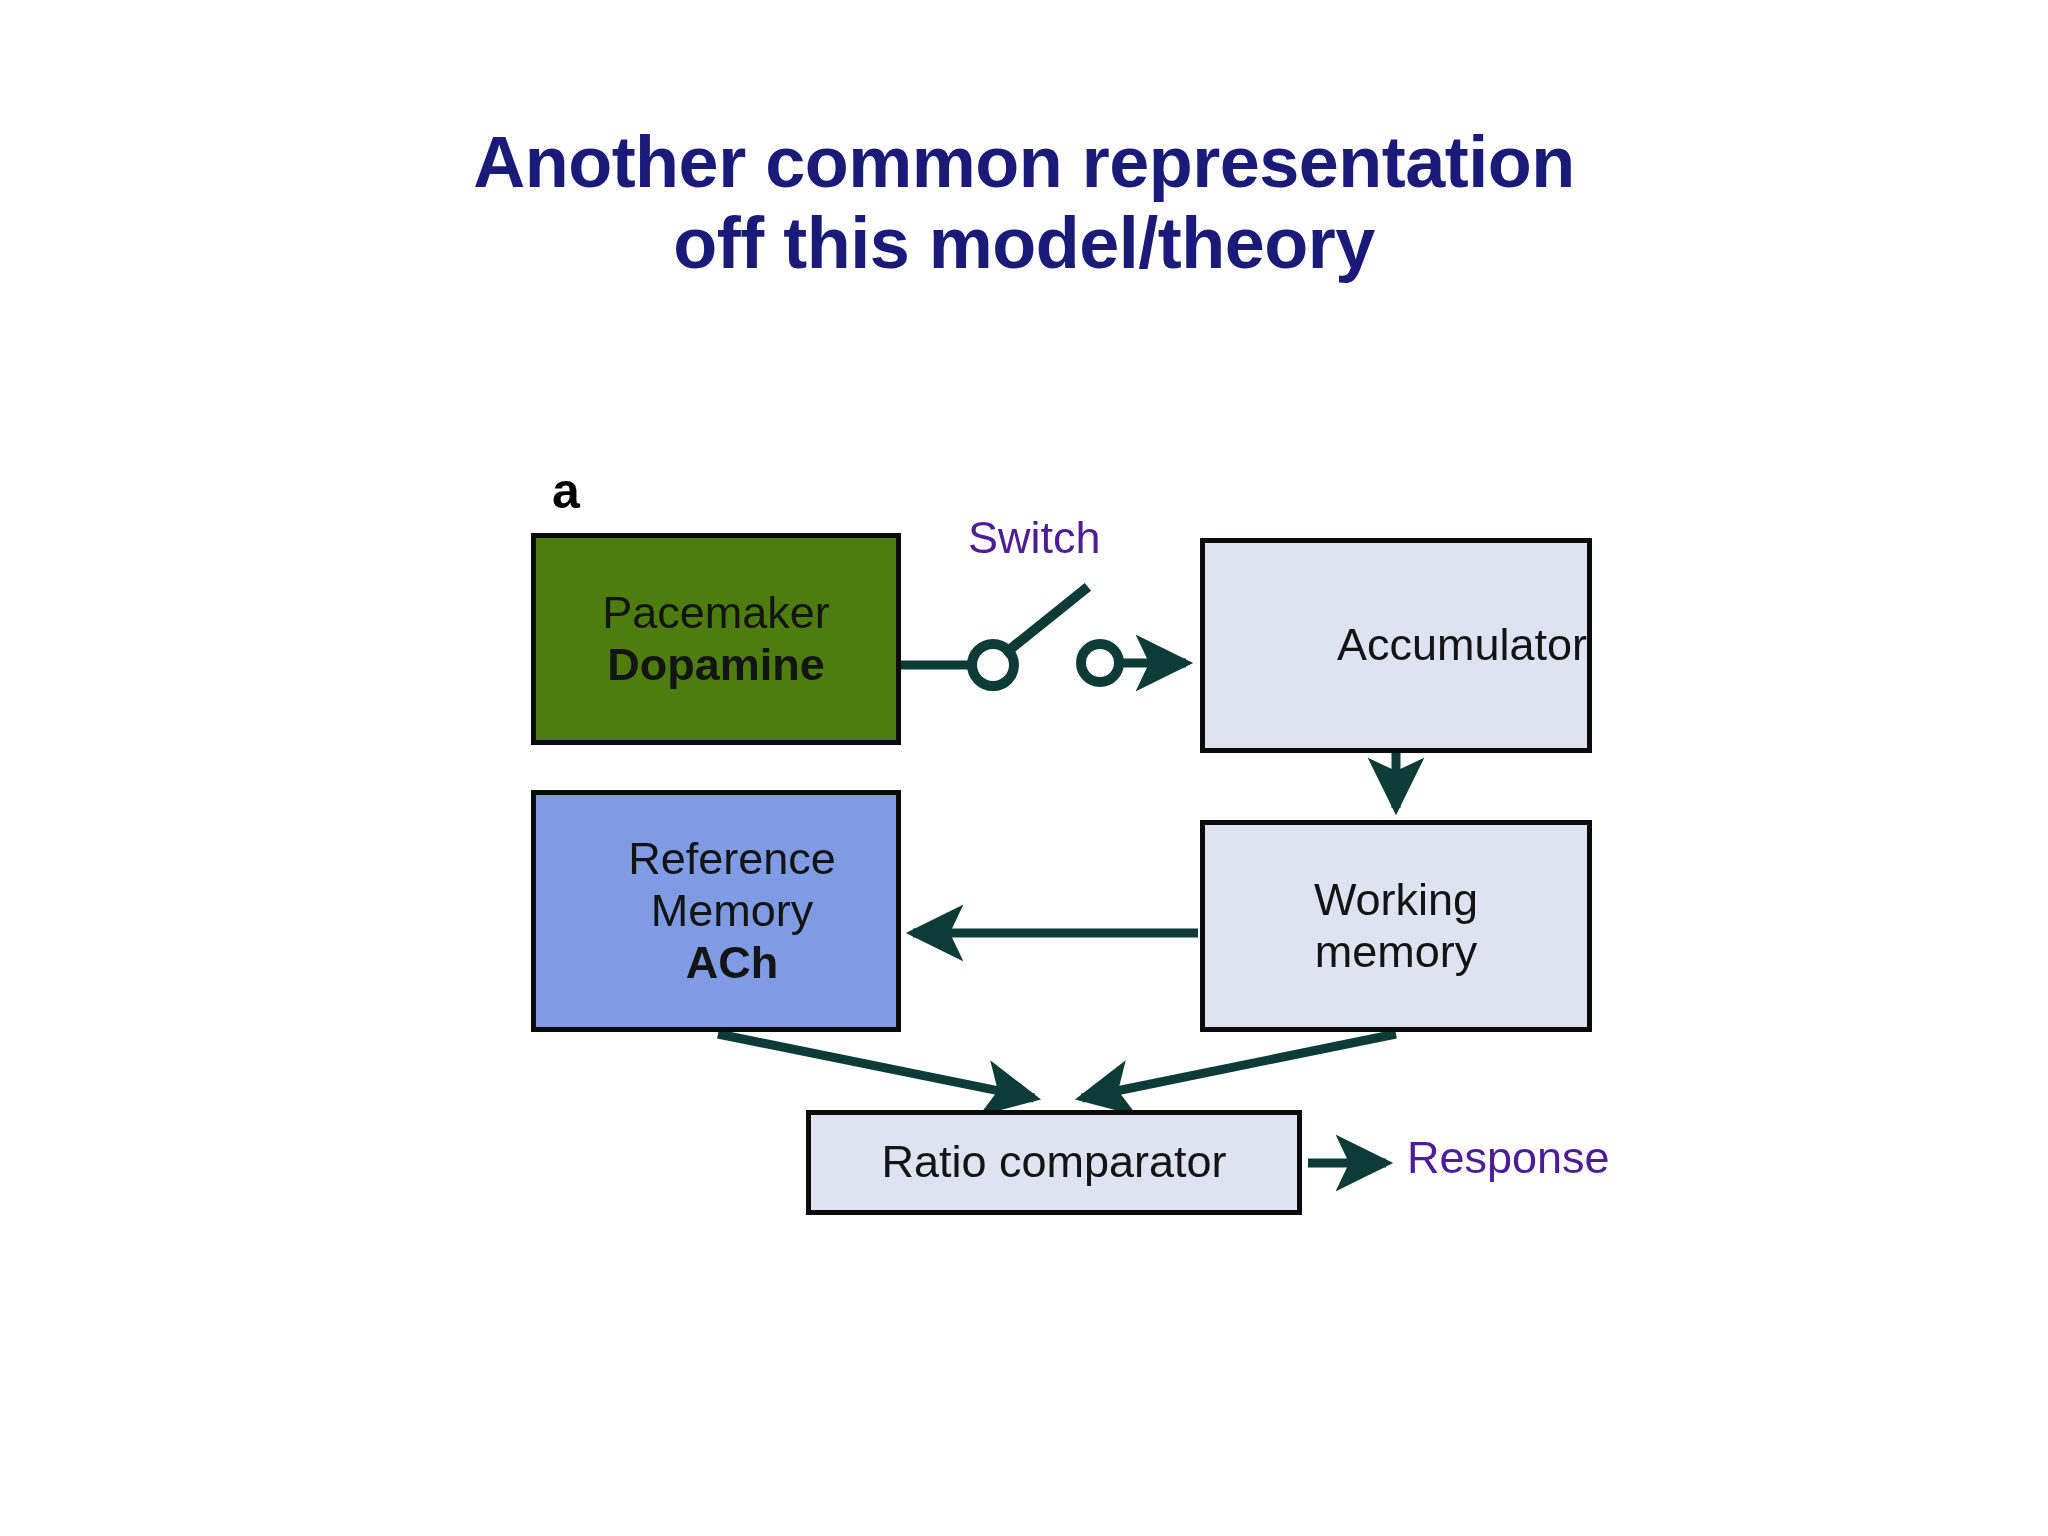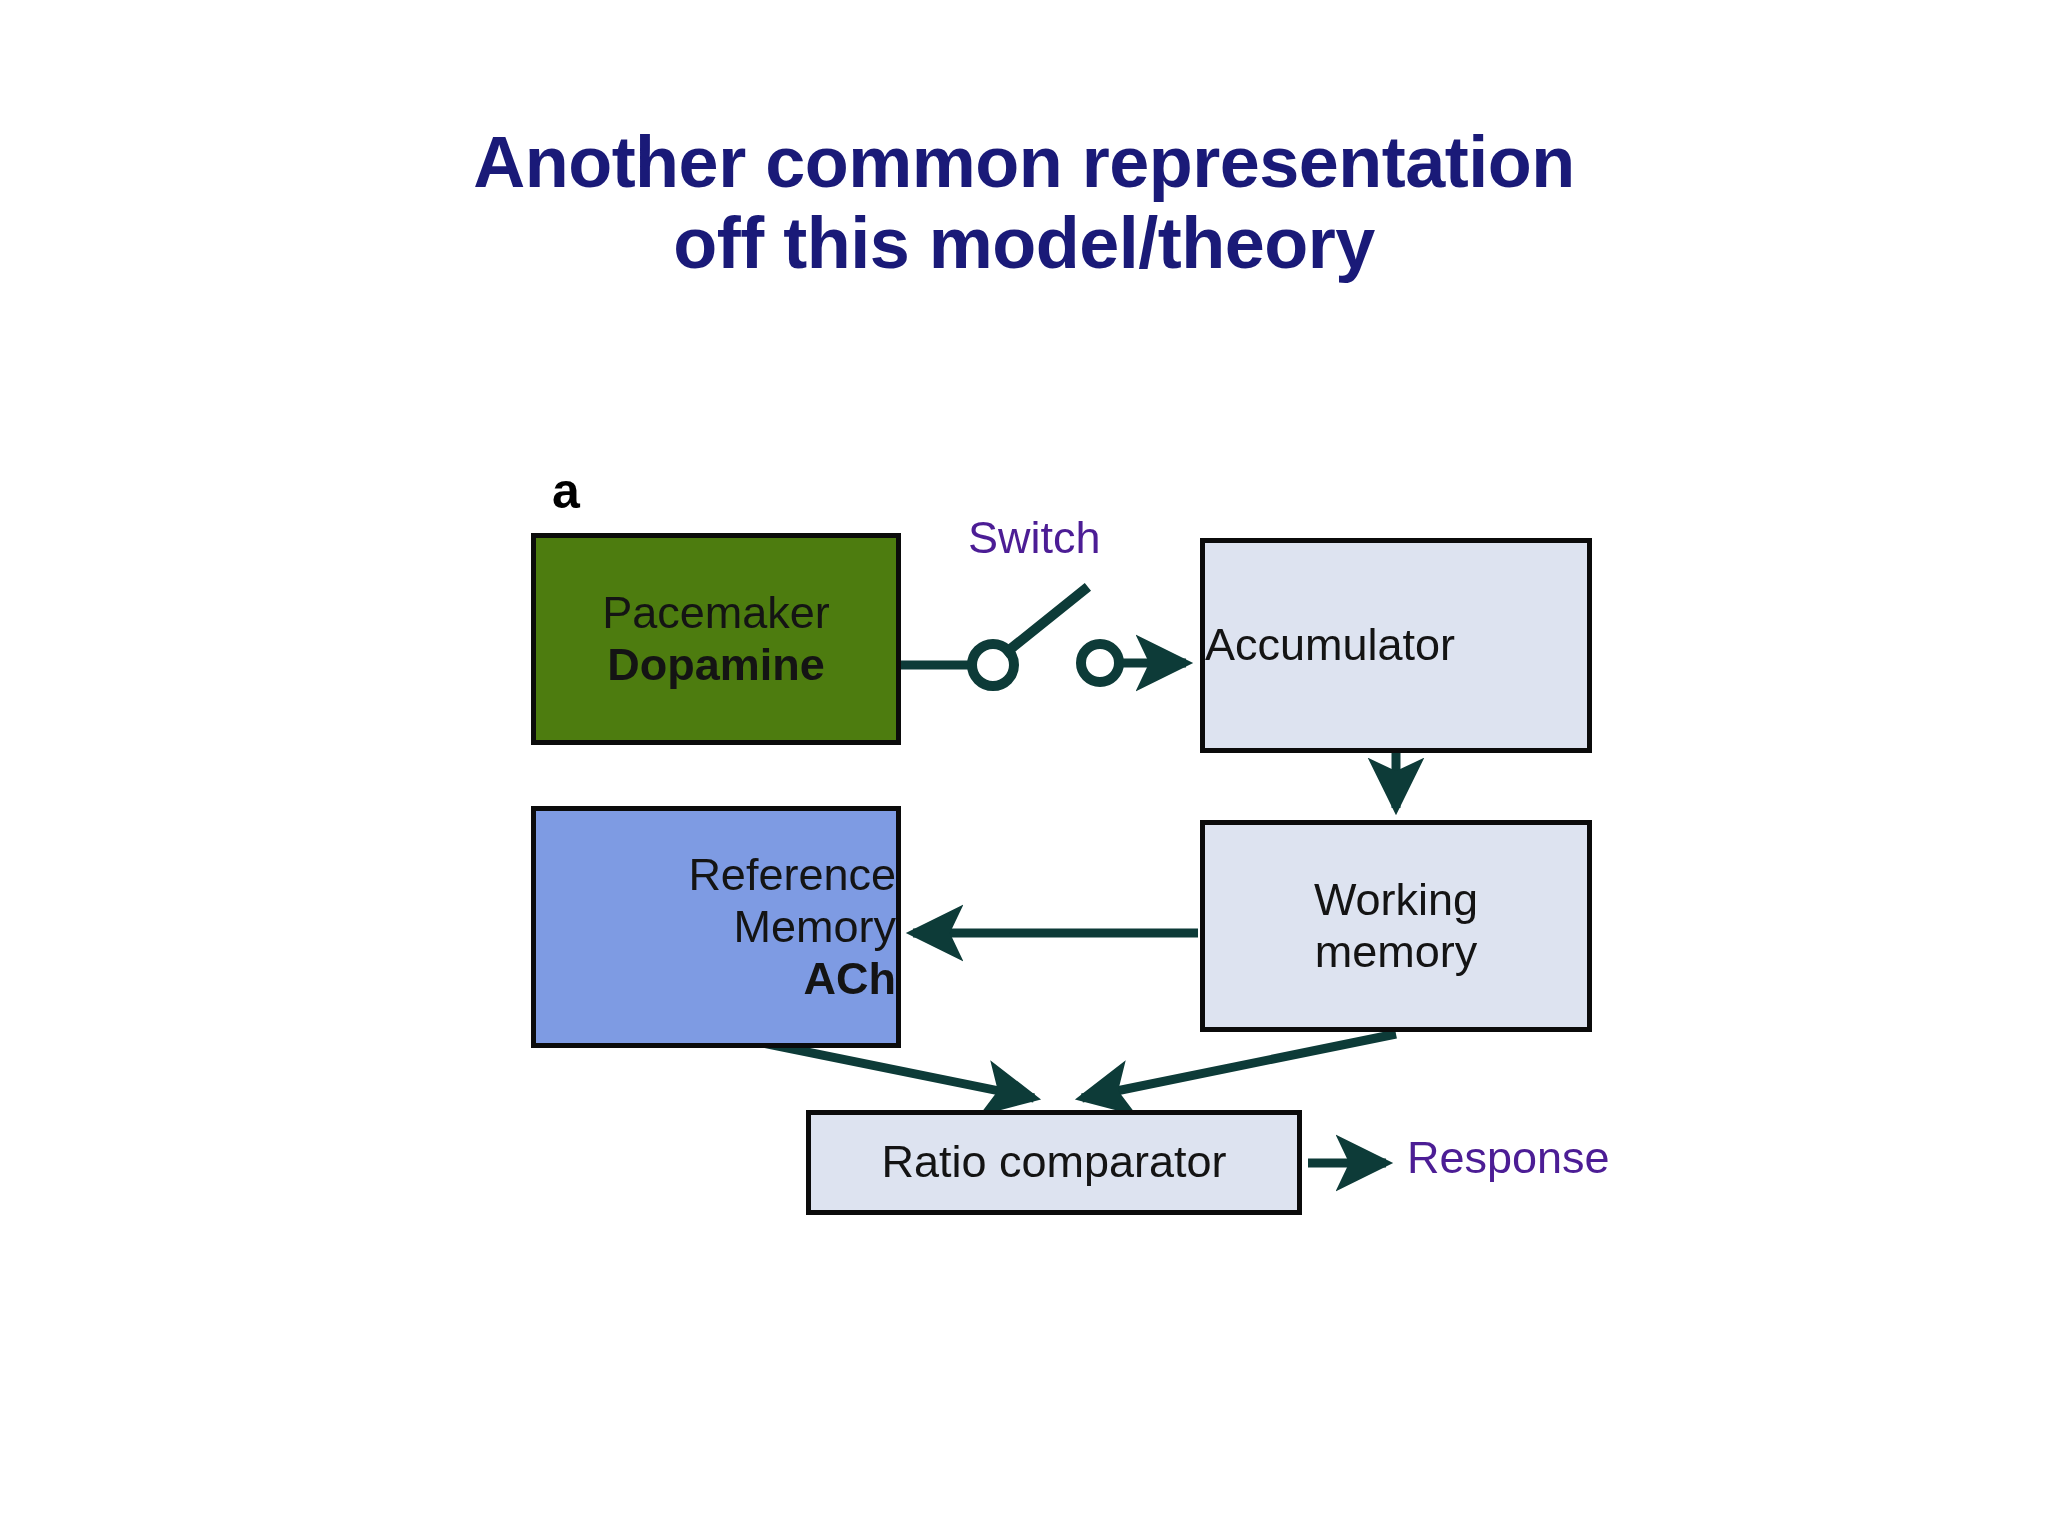--- a/index.html
+++ b/index.html
@@ -63,29 +63,28 @@
 
   #node-pacemaker {
     left: 531px; top: 533px; width: 370px; height: 212px;
     background: #4d7c0f;
     align-items: center;
     text-align: center;
   }
   #node-reference-memory {
     left: 531px; top: 790px; width: 370px; height: 242px;
     background: #7e9be3;
-    align-items: flex-end;
+    align-items: center;
     text-align: left;
     padding-left: 32px;
-    margin-top: 16px;
   }
   #node-accumulator {
     left: 1200px; top: 538px; width: 392px; height: 215px;
     background: #dde3f0;
-    align-items: flex-start;
+    align-items: flex-end;
     text-align: center;
   }
   #node-working-memory {
     left: 1200px; top: 820px; width: 392px; height: 212px;
     background: #dde3f0;
     align-items: center;
     text-align: right;
   }
   #node-ratio-comparator {
     left: 806px; top: 1110px; width: 496px; height: 105px;

